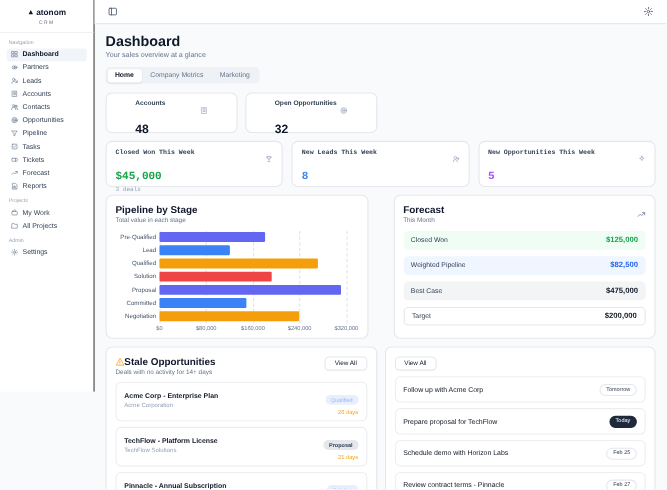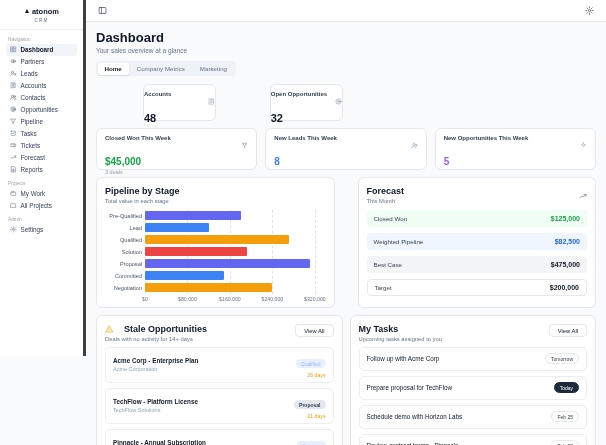--- a/index.html
+++ b/index.html
@@ -1,20 +1,20 @@
 <!DOCTYPE html>
 <html><head>
 <meta charset="utf-8">
 <style>
   * { box-sizing: border-box; margin: 0; padding: 0; }
   html,body { width:606px; height:445px; overflow:hidden; }
   body { font-family:"Liberation Sans", sans-serif; background:#f8fafc; color:#0f172a; display:flex; }
 
   
-  .sidebar { width:86px; min-width:86px; background:#fff; border-right:3px solid #404040; height:356px; }
+  .sidebar { width:86px; min-width:86px; background:#fff; border-right:1px solid #404040; height:356px; }
   .logo-box { padding:7px 4px 6px; border-bottom:1px solid #eef0f3; text-align:center; }
   .logo-row { display:flex; align-items:center; justify-content:center; gap:2px; font-size:7.5px; font-weight:bold; color:#0f172a; }
   .logo-row .icon svg { width:6px; height:6px; }
   .logo-sub { font-size:4.5px; letter-spacing:1.2px; color:#64748b; margin-top:1.5px; }
   .nav-wrap { padding:2px 6px; }
   .nav-label { font-size:4.8px; color:#9ca3af; margin:5px 2px 2px; }
   .nav-item { display:flex; align-items:center; gap:4px; padding:2.5px 4px; border-radius:3px; font-size:6.3px; color:#334155; cursor:pointer; }
   .nav-item.active { background:#f1f5f9; color:#0f172a; font-weight:bold; }
   .nav-item .icon { display:flex; }
   .nav-item .icon svg { width:6.5px; height:6.5px; color:#64748b; }
@@ -27,40 +27,40 @@
   .content { padding:8px 10px; height:423px; overflow:hidden; }
 
   .page-title { font-size:13px; font-weight:bold; }
   .page-sub { font-size:6.5px; color:#64748b; margin-top:2px; }
 
   .tabs { display:inline-flex; background:#eef1f5; border-radius:4px; padding:1.5px; gap:1px; margin-top:7px; }
   .tab { font-size:6.2px; color:#64748b; padding:2.5px 7px; border-radius:3px; cursor:pointer; white-space:nowrap; }
   .tab.active { background:#fff; color:#0f172a; font-weight:bold; box-shadow:0 1px 2px rgba(0,0,0,.1); }
 
   .stats-row { display:grid; grid-template-columns:repeat(4,1fr); gap:7px; margin-top:8px; }
-  .stat-card { background:#fff; border:1px solid #e5e7eb; border-radius:6px; padding:6px 0; height:37px;margin-left:47px; }
+  .stat-card { background:#fff; border:1px solid #e5e7eb; border-radius:6px; padding:6px 26px; height:37px; }
   .stat-top { display:flex; justify-content:space-between; align-items:flex-start; }
   .stat-label { font-size:6px; font-weight:bold; color:#334155; }
   .stat-top .icon svg { width:7px; height:7px; color:#94a3b8; }
   .stat-value { font-size:11px; font-weight:bold; margin-top:3px; }
 
-  .week-row { display:grid; grid-template-columns:repeat(3,1fr); gap:8px; margin-top:7px; }
+  .week-row { display:grid; grid-template-columns:repeat(3,1fr); gap:8px; margin-top:7px;font-family:Liberation Mono, monospace; }
   .week-card { background:#fff; border:1px solid #e5e7eb; border-radius:6px; padding:6px 8px; height:42px; }
   .week-value { font-size:10px; font-weight:bold; margin-top:3px; }
   .week-sub { font-size:5.5px; color:#94a3b8; margin-top:2px; }
 
   .mid-row { display:grid; grid-template-columns:1fr 1fr; gap:23px; margin-top:7px; }
   .bottom-row { display:grid; grid-template-columns:1fr 1fr; gap:7px; margin-top:7px; }
   .panel { background:#fff; border:1px solid #e5e7eb; border-radius:6px; padding:8px; overflow:hidden; }
   .mid-row .panel { height:131px; }
   .bottom-row .panel { height:140px; }
   .panel-title { font-size:9px; font-weight:bold; }
   .panel-sub { font-size:5.8px; color:#64748b; margin-top:1.5px; }
   .panel-head { display:flex; justify-content:space-between; align-items:flex-start; }
-  .panel-title-row { display:flex; align-items:center; gap:11px; }
+  .panel-title-row { display:flex; align-items:center; gap:0; }
   .panel-title-row .icon svg { width:8px; height:8px; color:#f59e0b; }
   .head-icon .icon svg { width:8px; height:8px; color:#64748b; }
   .view-all { font-size:5.8px; border:1px solid #e5e7eb; border-radius:4px; padding:2.5px 8px; background:#fff; color:#0f172a; cursor:pointer; font-family:inherit; }
 
   
   .chart-wrap { display:flex; margin-top:6px; }
   .chart-labels { display:flex; flex-direction:column; width:40px; }
   .chart-label { height:12px; line-height:12px; font-size:5.6px; color:#475569; text-align:right; padding-right:3px; white-space:nowrap; }
   .chart-right { flex:1; display:flex; flex-direction:column; }
   .chart-area { position:relative; height:84px; }
@@ -448,24 +448,20 @@
             <div class="list-item">
               <div>
                 <div class="opp-name">Pinnacle - Annual Subscription</div>
               </div>
               <div class="opp-right"><span class="badge blue">Solution</span></div>
             </div>
           </div>
       </div>
       <div class="panel">
         <div class="panel-head">
-          <div>
-            <div class="panel-title">My Tasks</div>
-            <div class="panel-sub">Upcoming tasks assigned to you</div>
-          </div>
           <button class="view-all">View All</button>
         </div>
         <div id="task-items">
             <div class="task-item">
               <span class="task-name">Follow up with Acme Corp</span>
               <span class="task-badge outline">Tomorrow</span>
             </div>
             <div class="task-item">
               <span class="task-name">Prepare proposal for TechFlow</span>
               <span class="task-badge solid">Today</span>

